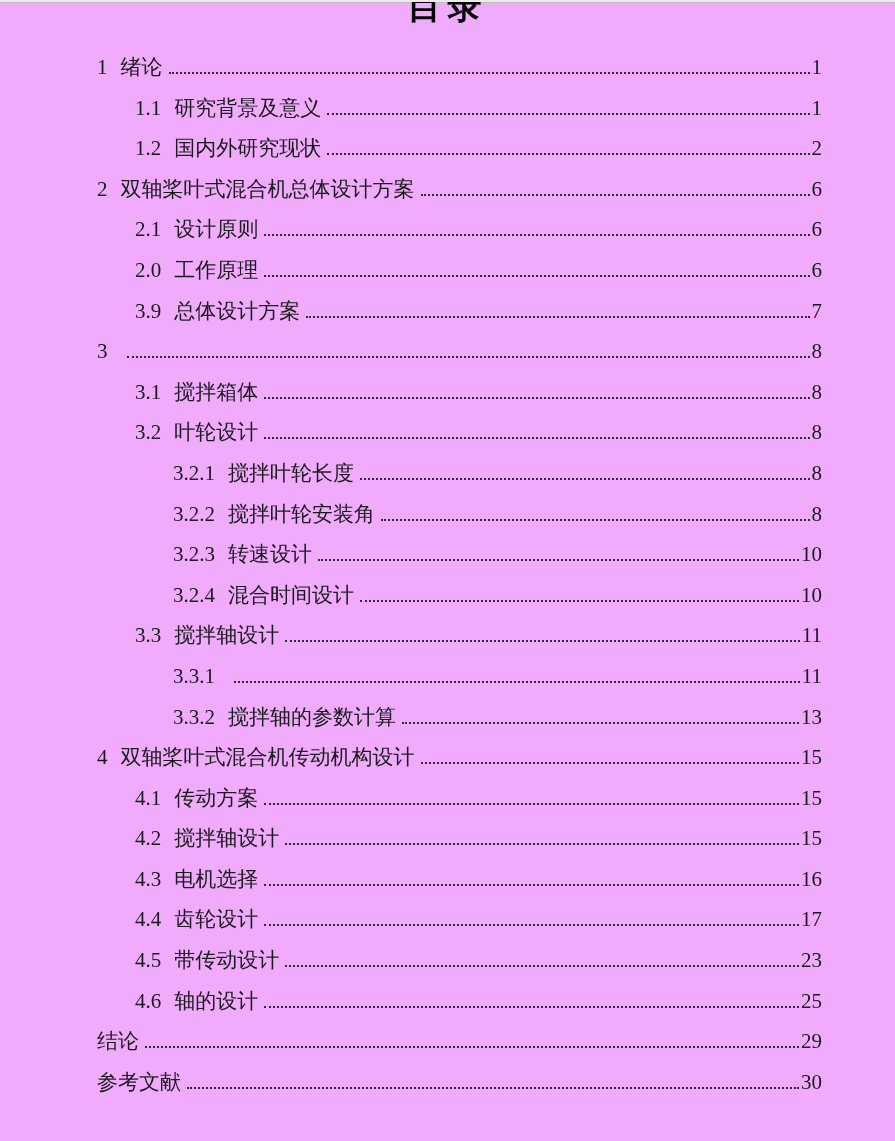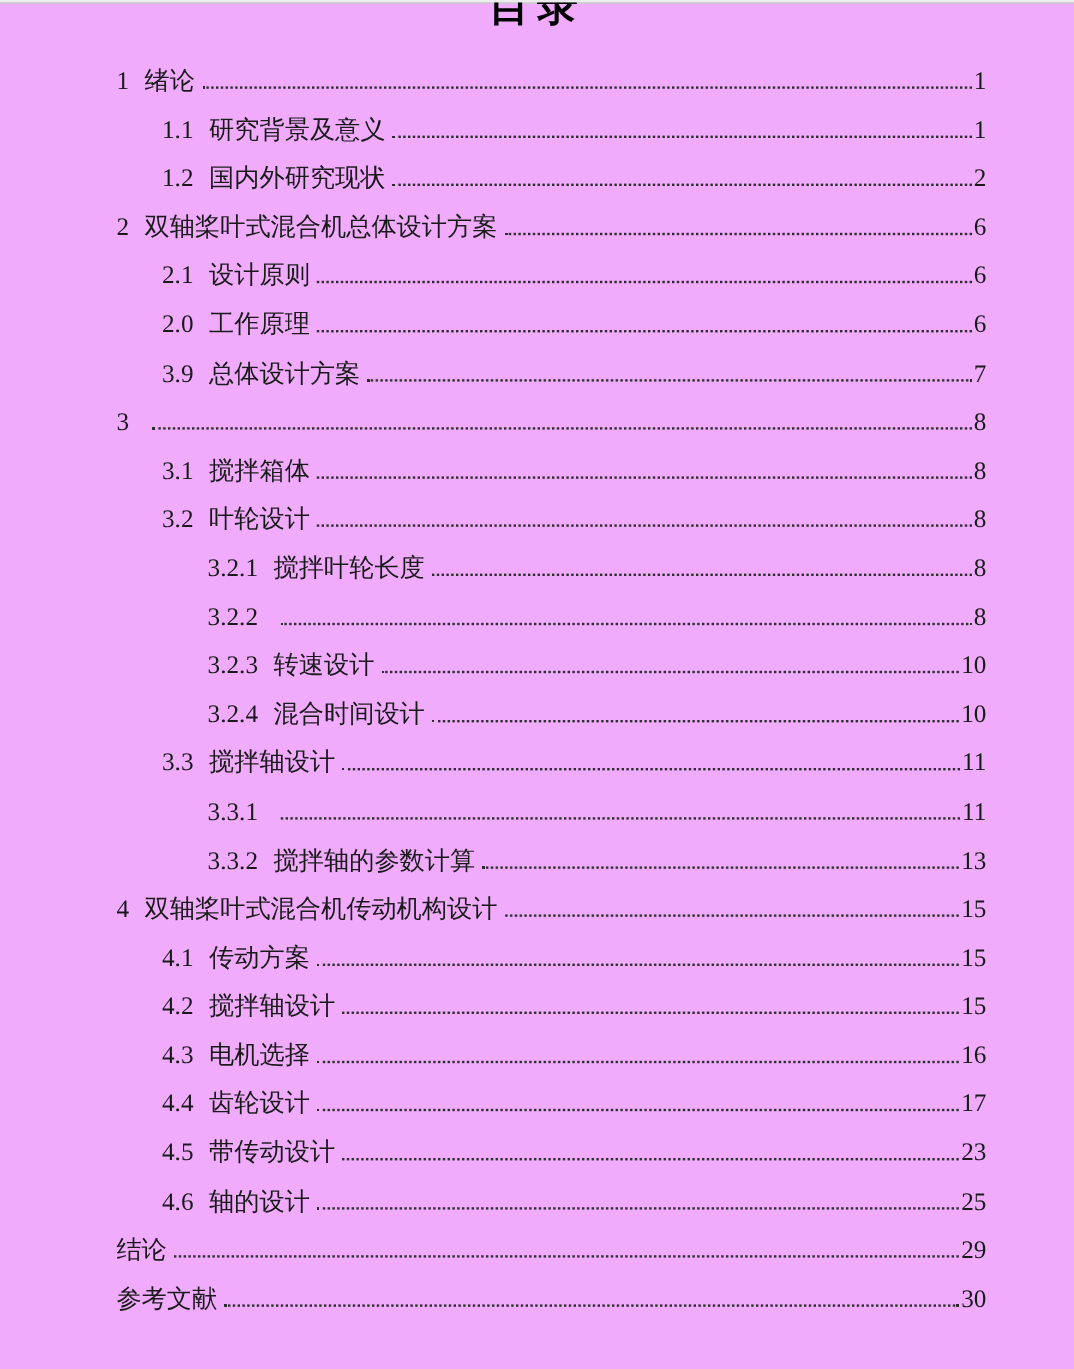--- a/index.html
+++ b/index.html
@@ -135,20 +135,21 @@
         <span class="page-num">8</span>
       </div>
       <div class="toc-row level-3">
         <span class="entry-num">3.2.1</span>
         <span class="entry-label">搅拌叶轮长度</span>
         <span class="dots"></span>
         <span class="page-num">8</span>
       </div>
       <div class="toc-row level-3">
         <span class="entry-num">3.2.2</span>
+        <span class="entry-label">搅拌叶轮安装角</span>
         <span class="dots"></span>
         <span class="page-num">8</span>
       </div>
       <div class="toc-row level-3">
         <span class="entry-num">3.2.3</span>
         <span class="entry-label">转速设计</span>
         <span class="dots"></span>
         <span class="page-num">10</span>
       </div>
       <div class="toc-row level-3">

